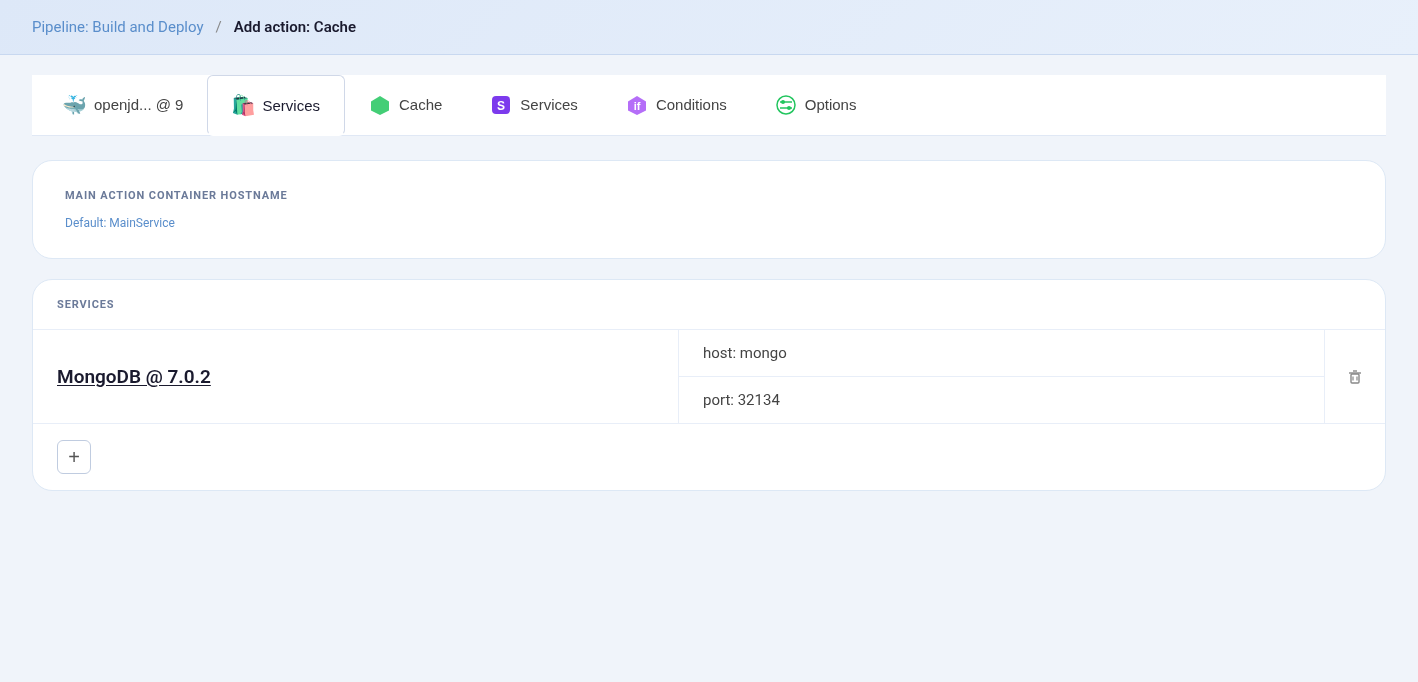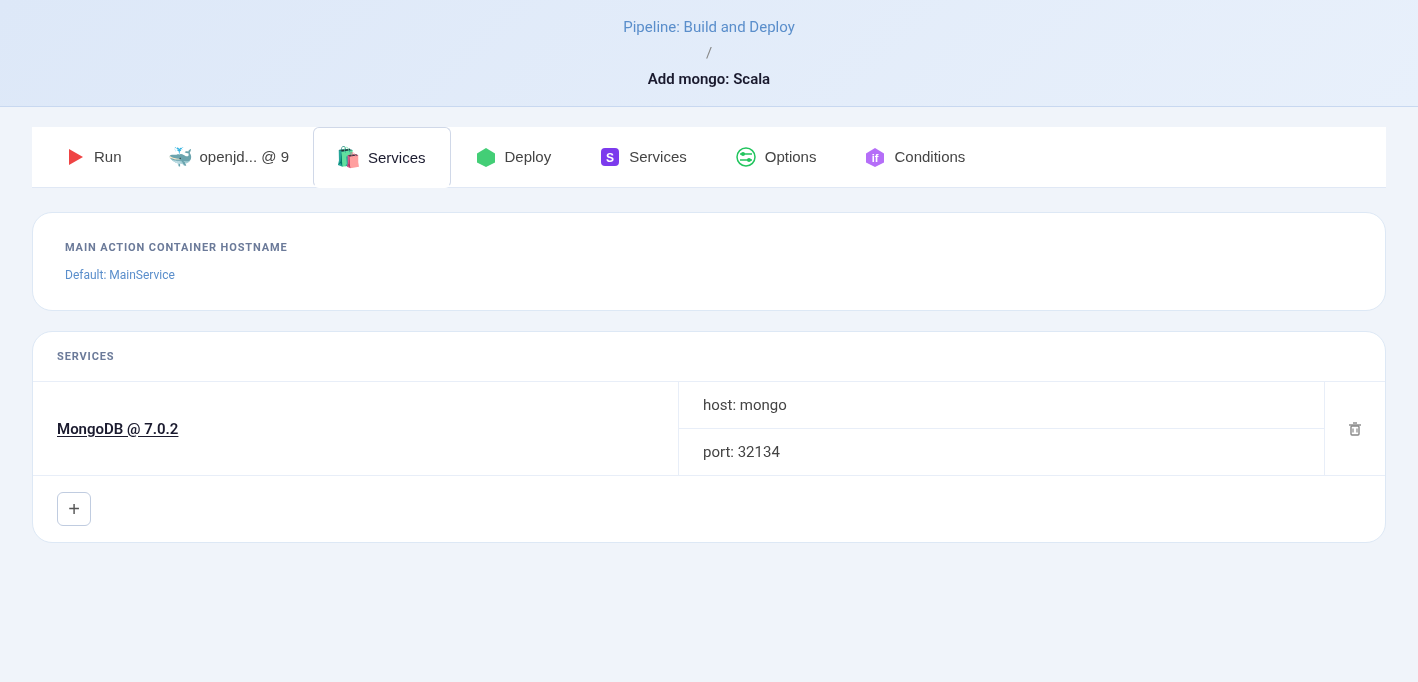--- a/index.html
+++ b/index.html
@@ -11,21 +11,20 @@
     }
 
     
     .header {
       background: linear-gradient(135deg, #dde8f8 0%, #e8f0fb 100%);
       padding: 18px 32px;
       display: flex;
       align-items: center;
       gap: 8px;
       border-bottom: 1px solid #c8d8f0;
-      flex-direction: column;
     }
     .header-breadcrumb-link {
       color: #5a8ecb;
       font-size: 15px;
       font-weight: 400;
       text-decoration: none;
     }
     .header-separator {
       color: #888;
       font-size: 15px;
@@ -136,21 +135,21 @@
 
     .services-row-name {
       display: flex;
       align-items: center;
       padding: 14px 24px;
       border-right: 1px solid #e8eef8;
     }
 
     .services-row-name a {
       color: #1a1a2e;
-      font-size: 15px;
+      font-size: 19px;
       font-weight: 600;
       text-underline-offset: 2px;
     }
 
     .services-row-access {
       display: flex;
       flex-direction: column;
       border-right: 1px solid #e8eef8;
     }
 
@@ -227,86 +226,78 @@
     .icon-opts {
       font-size: 18px;
     }
   </style>
 </head>
 <body>
 
 <div class="header">
   <a class="header-breadcrumb-link">Pipeline: Build and Deploy</a>
   <span class="header-separator">/</span>
-  <span class="header-current">Add mongo: Scala</span>
+  <span class="header-current">Add action: Cache</span>
 </div>
 
 <div class="main">
 
   <div class="tabs-bar">
 
-    <button class="tab">
-      <span class="tab-icon icon-run">
-        <svg viewBox="0 0 20 20" fill="none">
-          <polygon points="4,2 18,10 4,18" fill="#ef4444"></polygon>
-        </svg>
-      </span>
-      <span>Run</span>
-    </button>
 
     <button class="tab">
       <span class="tab-icon icon-docker">🐳</span>
       <span>openjd... @ 9</span>
     </button>
 
     <button class="tab active">
       <span class="tab-icon icon-bag">🛍️</span>
       <span>Services</span>
     </button>
 
     <button class="tab">
       <span class="tab-icon icon-cache">
         <svg width="22" height="22" viewBox="0 0 22 22" fill="none">
           <polygon points="11,2 20,7.5 20,16.5 11,21 2,16.5 2,7.5" fill="#22c55e" opacity="0.85"></polygon>
         </svg>
       </span>
-      <span>Deploy</span>
+      <span>Cache</span>
     </button>
 
     <button class="tab">
       <span class="tab-icon icon-var">
         <svg width="22" height="22" viewBox="0 0 22 22" fill="none">
           <rect x="2" y="2" width="18" height="18" rx="4" fill="#7c3aed"></rect>
           <text x="11" y="16" text-anchor="middle" fill="white" font-size="12" font-weight="bold">S</text>
         </svg>
       </span>
       <span>Services</span>
+    </button>
+
+    <button class="tab">
+      <span class="tab-icon icon-cond">
+        <svg width="22" height="22" viewBox="0 0 22 22" fill="none">
+          <polygon points="11,2 20,7.5 20,16.5 11,21 2,16.5 2,7.5" fill="#a855f7" opacity="0.85"></polygon>
+          <text x="11" y="16" text-anchor="middle" fill="white" font-size="11" font-weight="bold">if</text>
+        </svg>
+      </span>
+      <span>Conditions</span>
     </button>
 
     <button class="tab">
       <span class="tab-icon icon-opts">
         <svg width="22" height="22" viewBox="0 0 22 22" fill="none">
           <circle cx="11" cy="11" r="9" fill="none" stroke="#22c55e" stroke-width="1.5"></circle>
           <line x1="5" y1="8" x2="17" y2="8" stroke="#22c55e" stroke-width="1.5"></line>
           <line x1="5" y1="14" x2="17" y2="14" stroke="#22c55e" stroke-width="1.5"></line>
           <circle cx="8" cy="8" r="2" fill="#22c55e"></circle>
           <circle cx="14" cy="14" r="2" fill="#22c55e"></circle>
         </svg>
       </span>
       <span>Options</span>
-    </button>
-
-    <button class="tab">
-      <span class="tab-icon icon-cond">
-        <svg width="22" height="22" viewBox="0 0 22 22" fill="none">
-          <polygon points="11,2 20,7.5 20,16.5 11,21 2,16.5 2,7.5" fill="#a855f7" opacity="0.85"></polygon>
-          <text x="11" y="16" text-anchor="middle" fill="white" font-size="11" font-weight="bold">if</text>
-        </svg>
-      </span>
-      <span>Conditions</span>
     </button>
   </div>
 
   <div class="card">
     <div class="card-label">MAIN ACTION CONTAINER HOSTNAME</div>
     <div class="card-value">Default: MainService</div>
   </div>
 
   <div class="card services-card">
 

